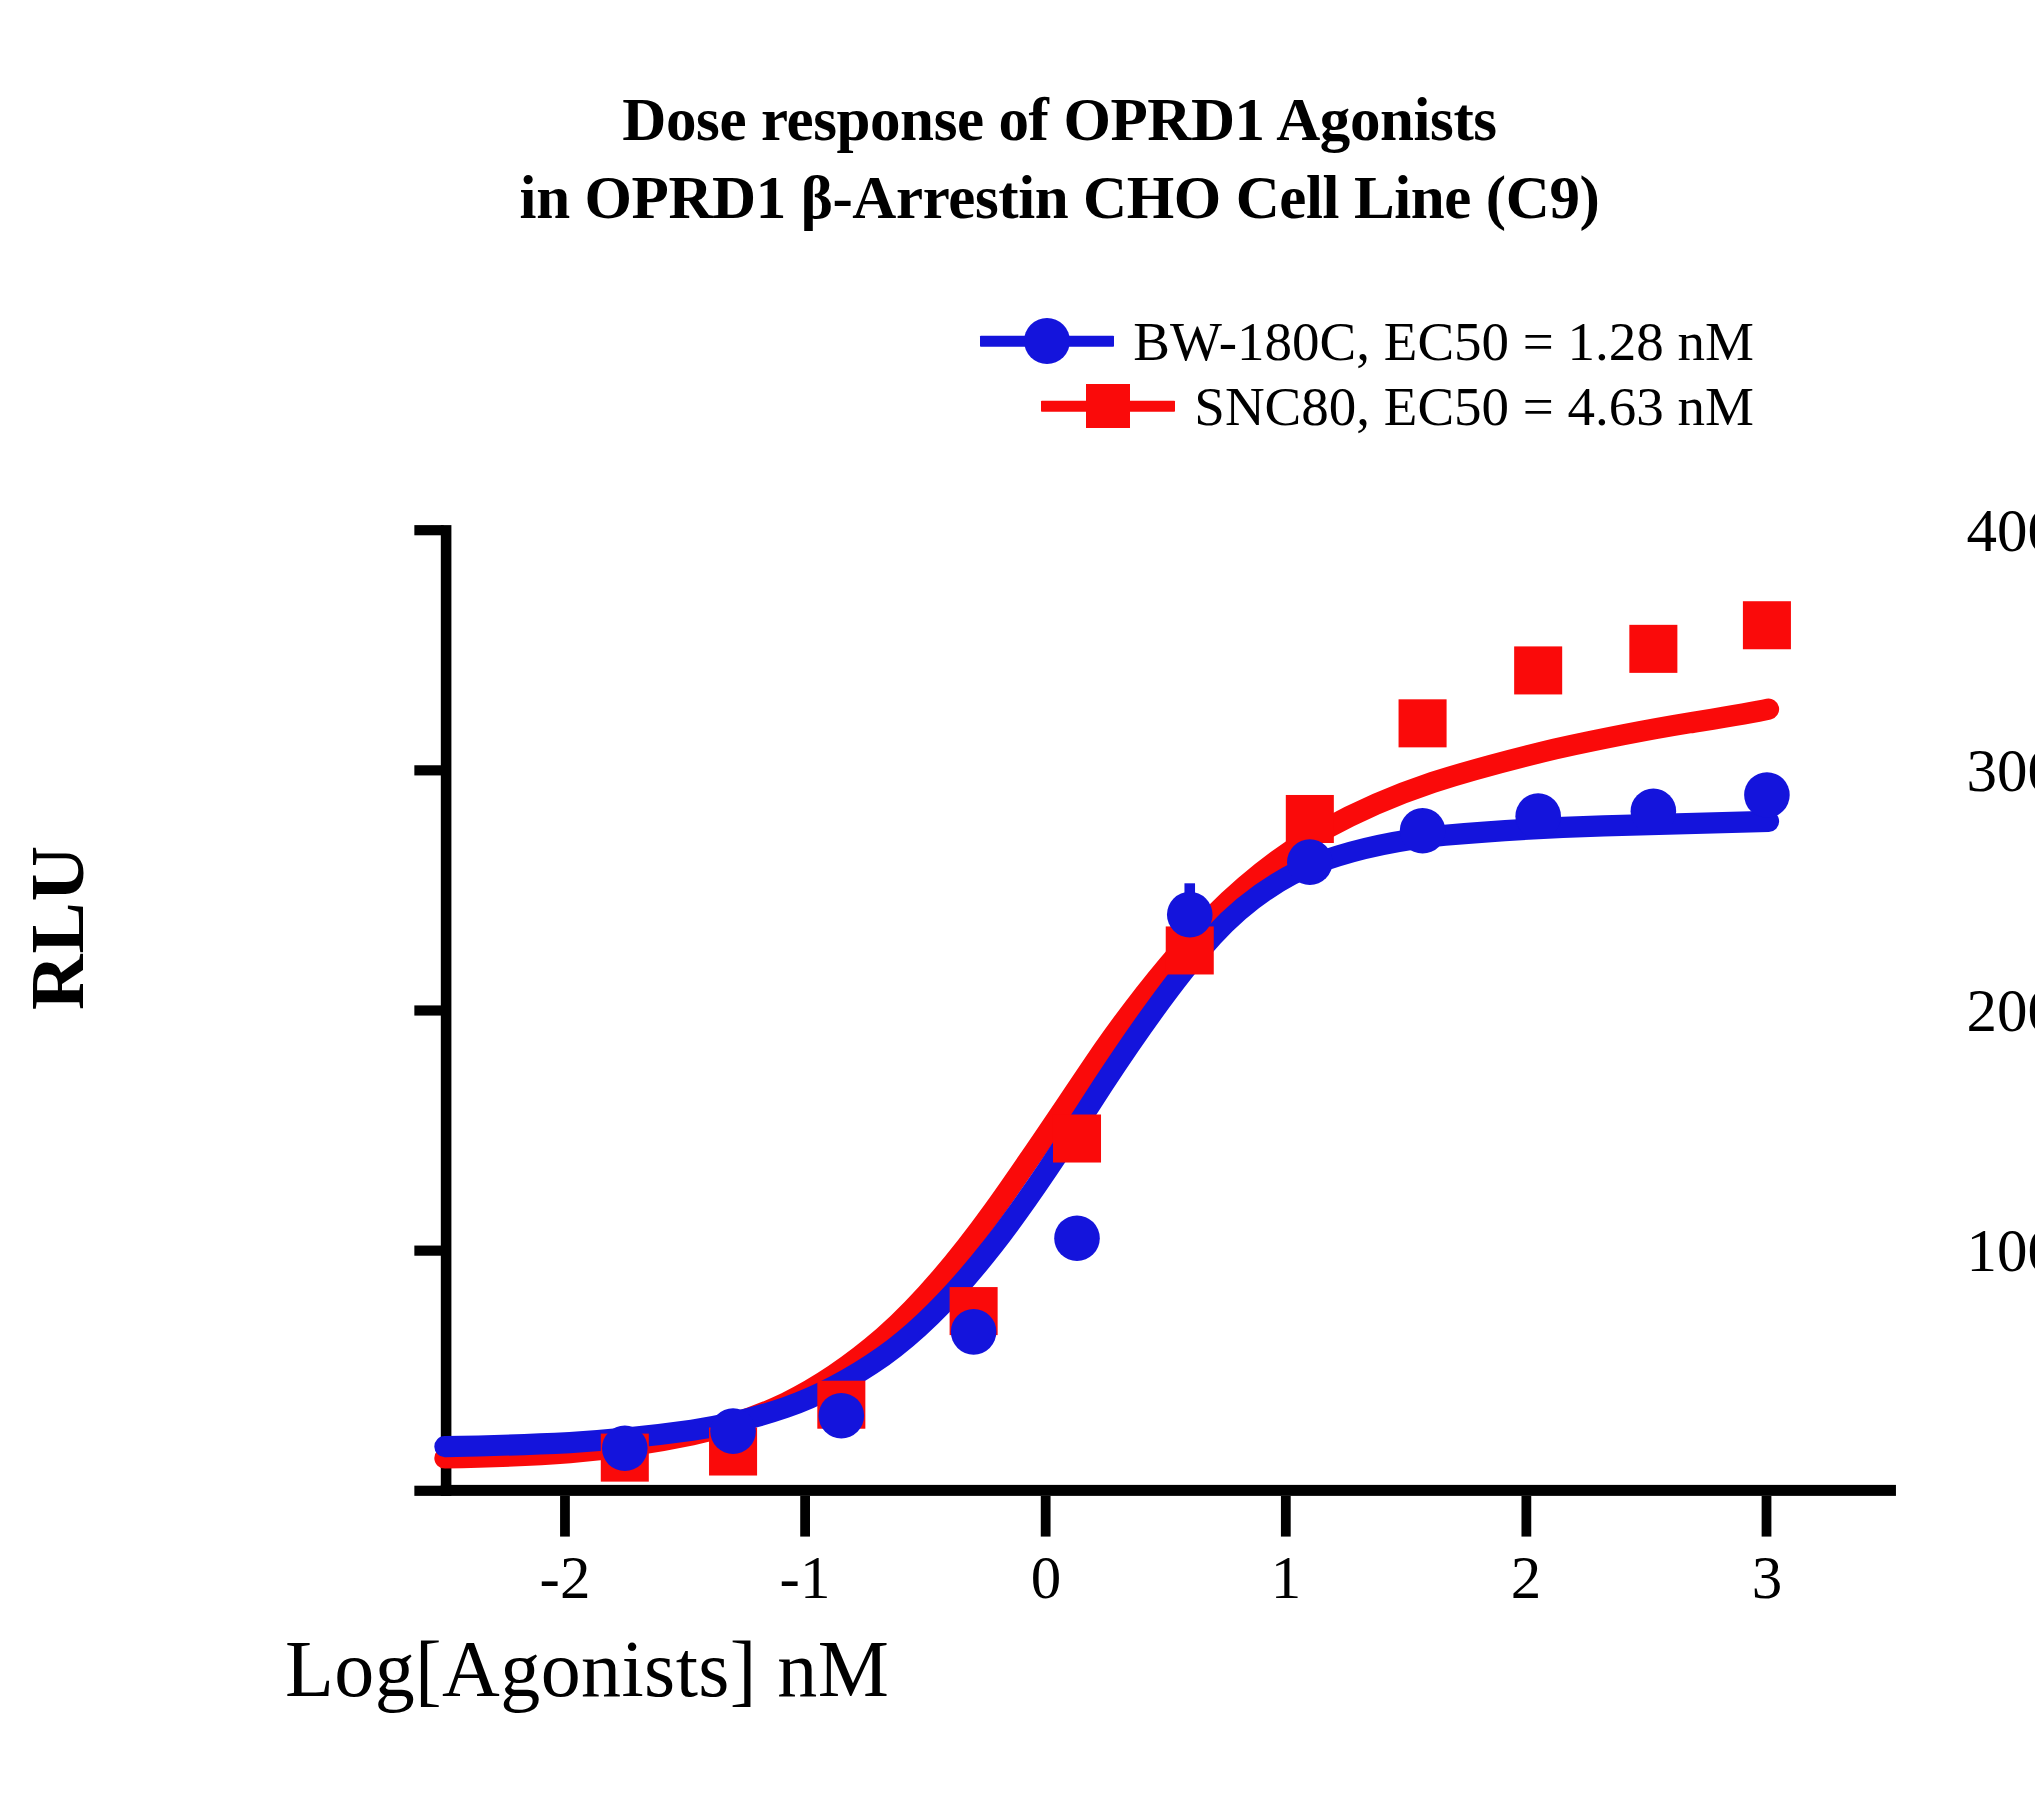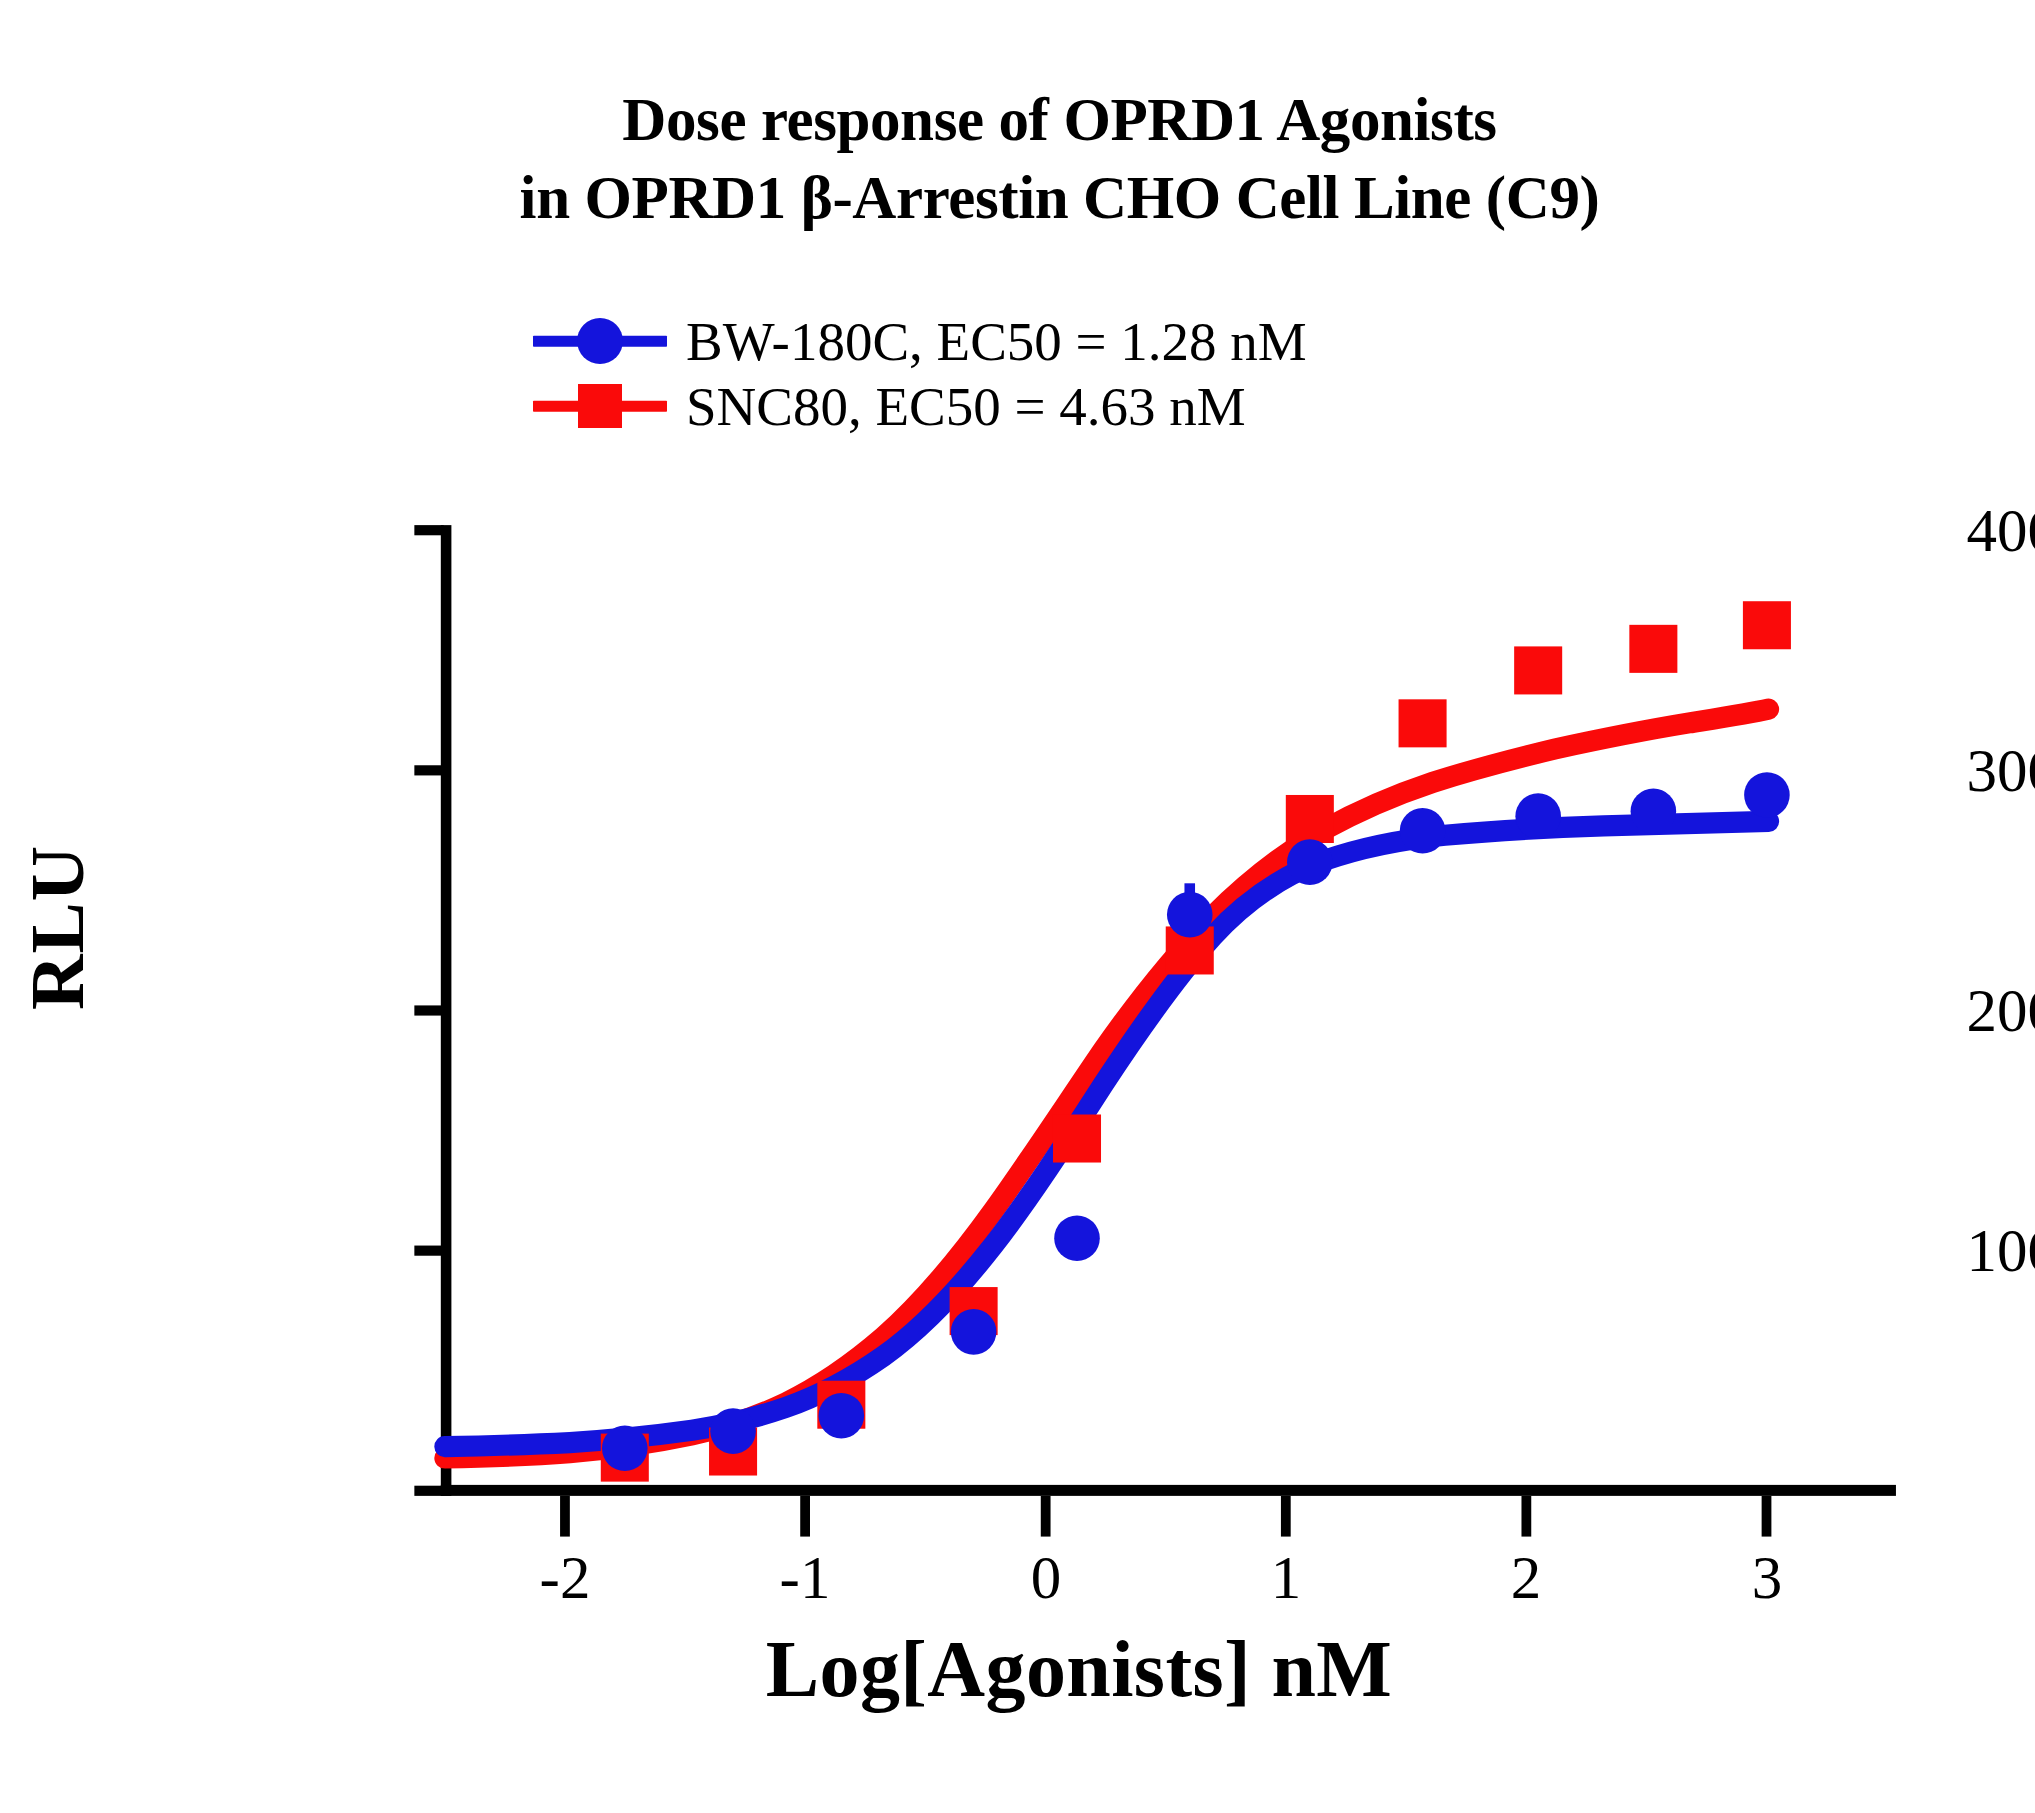--- a/index.html
+++ b/index.html
@@ -27,20 +27,21 @@
   
   #legend{
     position:absolute;
     left:533px; top:309px;
     width:1221px;
   }
   .legend-row{
     display:flex;
     align-items:center;
     height:65px;
+    justify-content:flex-end;
   }
   .legend-key{
     position:relative;
     width:134px;
     height:24.4px;
     flex:0 0 134px;
   }
   .legend-line{
     position:absolute;
     left:0; top:50%;
@@ -83,23 +84,23 @@
     transform:rotate(-90deg);
     transform-origin:center center;
     font-size:77px;
     font-weight:bold;
     letter-spacing:0.8px;
   }
   #xaxis-title{
     position:absolute;
     left:285px; top:1624px;
     width:1588px;
-    text-align:center;
+    text-align:left;
     font-size:80px;
-    font-weight:bold;
+    font-weight:normal;
     letter-spacing:0.4px;
   }
   .ytick-label{
     position:absolute;
     right:0;
     width:383px;
     text-align:right;
     font-size:61px;
     line-height:1;
   }

